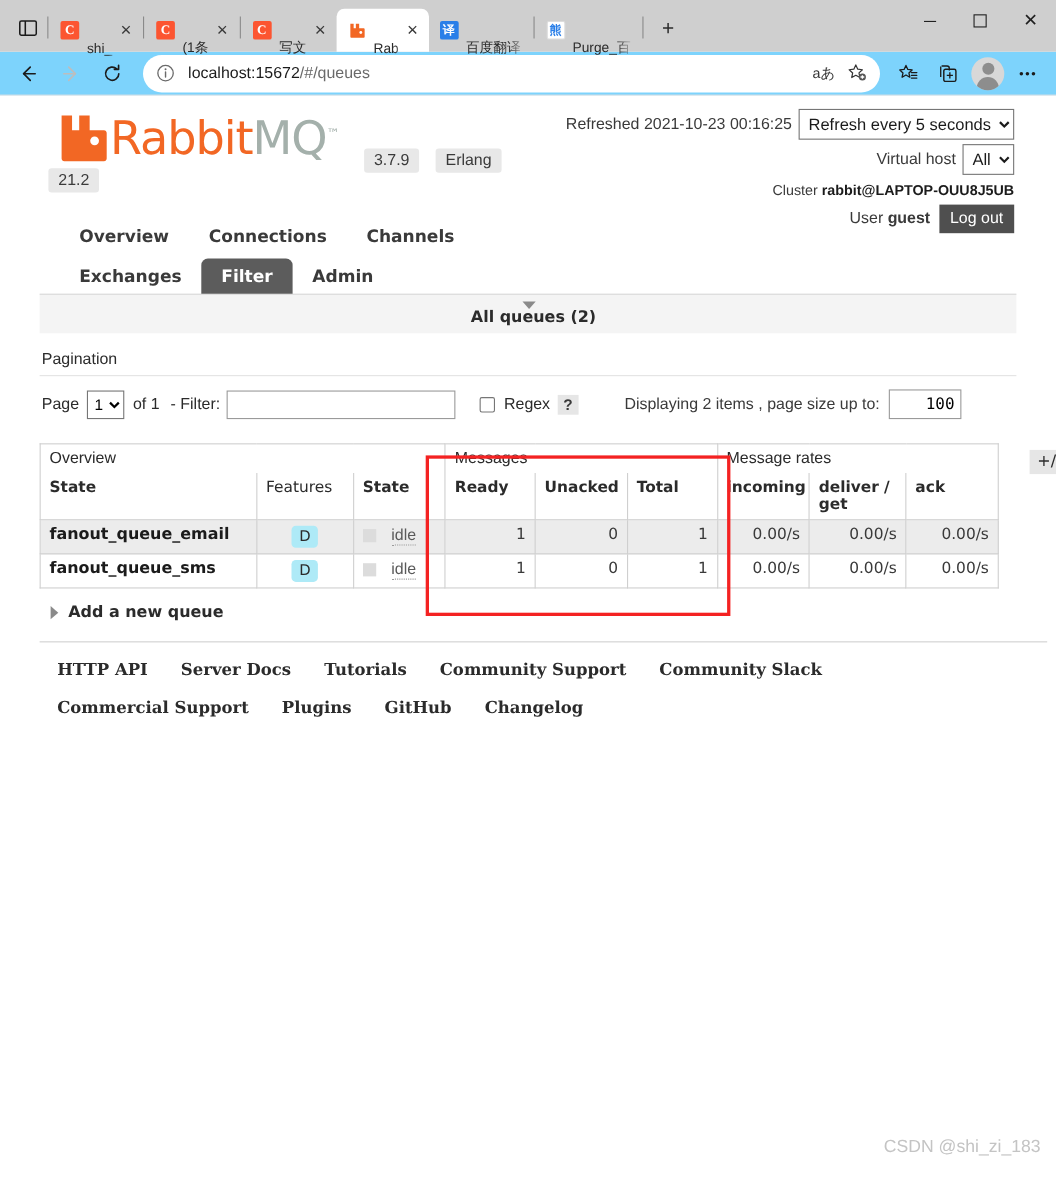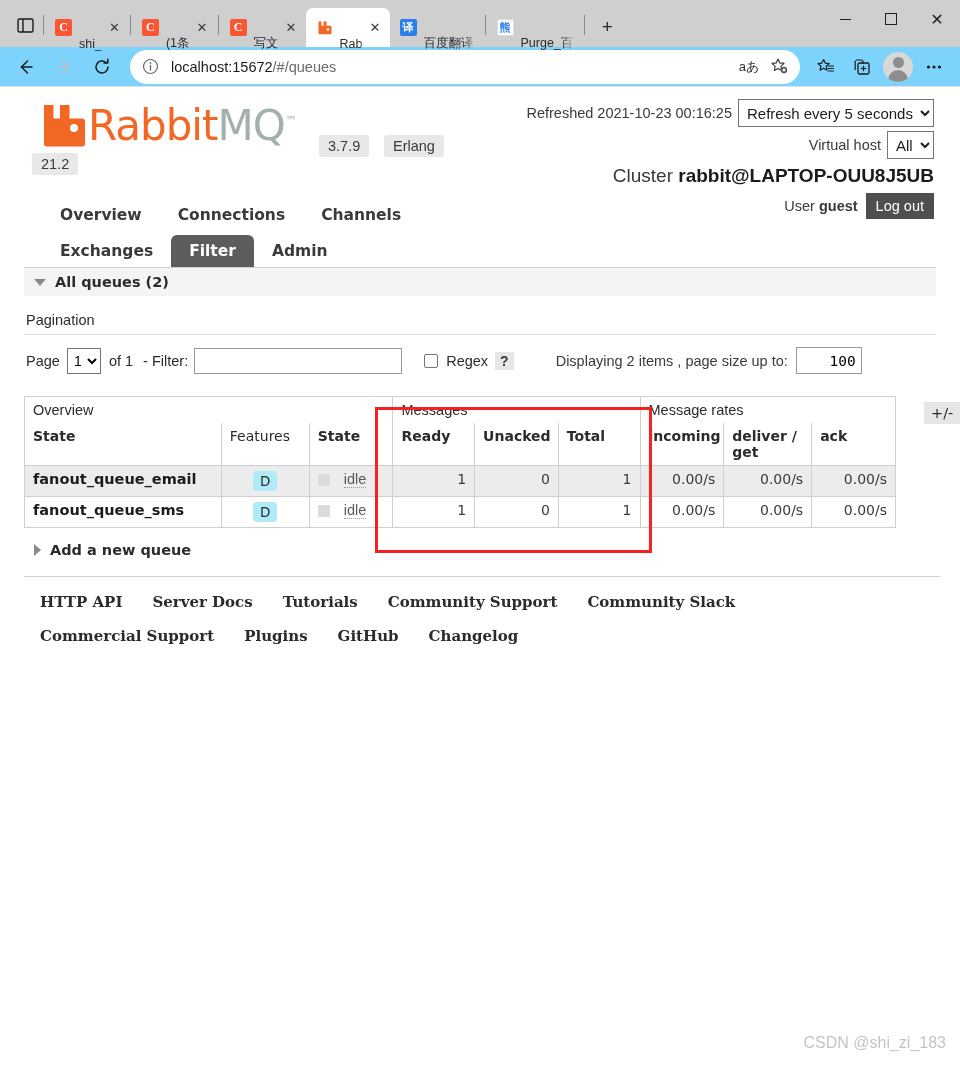--- a/index.html
+++ b/index.html
@@ -156,21 +156,21 @@
     overflow:hidden; flex: 0 0 auto;
     margin: 0 3px;
   }
   .avwrap { position:relative; width:30px;height:30px; }
   .avwrap .ah { position:absolute; left:9.5px; top:5px; width:11px;height:11px;border-radius:50%;background:#8d8d8d;}
   .avwrap .ab { position:absolute; left:5px; top:18px; width:20px;height:13px;border-radius:10px 10px 0 0;background:#8d8d8d;}
 
   
   .page {
     position: relative;
-    padding: 0 24px;
+    padding: 0 36px;
     height: calc(1080px - 101px);
     background: #fff;
   }
 
   .rmq-header {
     position: relative;
     height: 112px;
   }
   .logo-area {
     position: absolute; left: 18px; top: 14px;
@@ -212,21 +212,21 @@
     font-family: "Liberation Sans", sans-serif;
     font-size: 15px;
     padding: 3px 4px;
     border: 1px solid #767676;
     background: #fff;
     color: #1b1b1b;
     border-radius: 0;
     height: 28px;
   }
   .hdr-row2 { margin-top: 2px; }
-  .cluster-row { margin-top: 6px; font-size: 19px; }
+  .cluster-row { margin-top: 6px; font-size: 13px; }
   .cluster-row b { font-weight: bold; color: #1b1b1b; }
   .user-row { margin-top: 6px; display:flex; align-items:center; justify-content:flex-end; }
   .user-row b { font-weight: bold; margin: 0 8px 0 4px; }
   .logout-btn {
     background: #4f4f4f;
     color: #fff;
     font-size: 14.5px;
     border: none;
     padding: 5px 10px;
     border-radius: 0;
@@ -253,20 +253,21 @@
 
   .section-head {
     background: #f4f4f4;
     padding: 6px 0 6px 10px;
     font-size: 14.5px;
     font-weight: bold;
     color: #2b2b2b;
     font-family: "DejaVu Sans", sans-serif;
     display: flex; align-items: center;
     margin-top: 0;
+    flex-direction: column;
   }
   .tri-down {
     width: 0; height: 0;
     border-left: 6px solid transparent;
     border-right: 6px solid transparent;
     border-top: 7px solid #8a8a8a;
     margin-right: 9px;
   }
   .tri-right {
     width: 0; height: 0;

